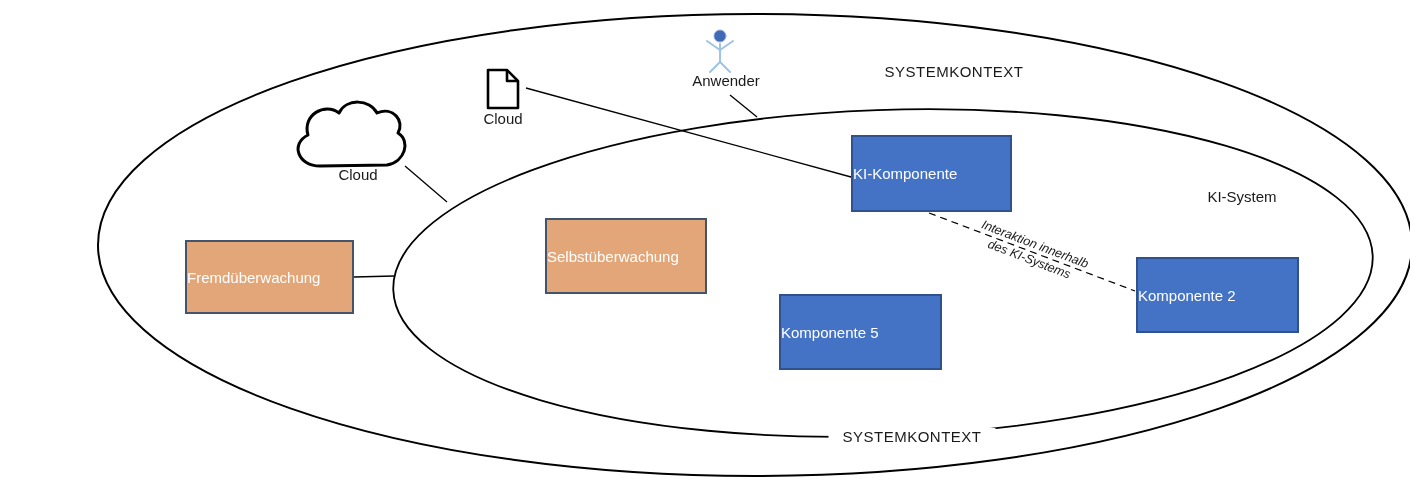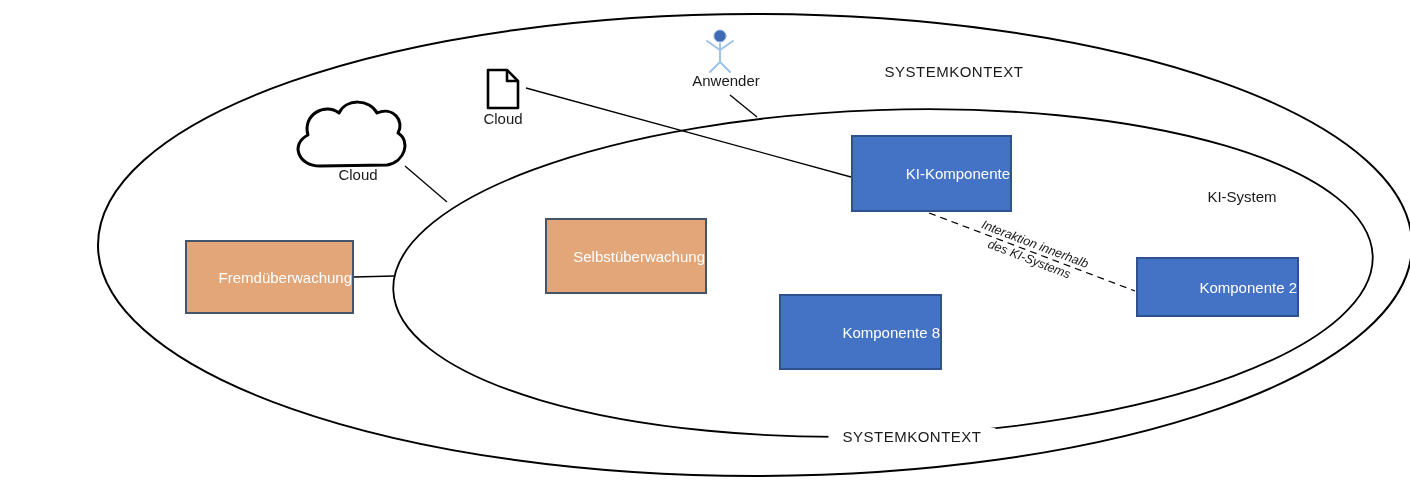--- a/index.html
+++ b/index.html
@@ -14,21 +14,21 @@
   #shapes{position:absolute;left:0;top:0;width:1410px;height:488px;}
   .lbl{
     position:absolute;
     color:#1a1a1a;
     font-size:15px;
     white-space:nowrap;
     transform:translateX(-50%);
   }
   .node{
     position:absolute;
-    display:flex;align-items:center;justify-content:flex-end;
+    display:flex;align-items:center;justify-content:flex-start;
     color:#fff;font-size:15px;text-align:center;
     box-sizing:border-box;
   }
   .node-blue{background:#4472C4;border:2px solid #2F528F;}
   .node-orange{background:#E3A678;border:2px solid #44546A;}
   #lbl-systemgrenze{background:#fff;padding:0 14px;}
   #interaction-label{
     position:absolute;left:996px;top:252px;
     transform:translate(-50%,-50%) rotate(21deg);
     font-size:12.5px;font-style:italic;color:#1a1a1a;
@@ -89,24 +89,24 @@
 
   <div class="node node-orange" style="left:149px;top:240px;width:169px;height:74px">
     <span>Fremdüberwachung</span>
   </div>
 
   <div class="node node-blue" style="left:815px;top:135px;width:161px;height:77px">
     <span>KI-Komponente</span>
   </div>
 
   <div class="node node-blue" style="left:743px;top:294px;width:163px;height:76px">
-    <span>Komponente 8</span>
+    <span>Komponente 5</span>
   </div>
 
-  <div class="node node-blue" style="left:1100px;top:257px;width:163px;height:60px">
+  <div class="node node-blue" style="left:1100px;top:257px;width:163px;height:76px">
     <span>Komponente 2</span>
   </div>
 
   <div id="interaction-label">
     <div>Interaktion innerhalb</div>
     <div>des KI-Systems</div>
   </div>
 
 </div>
 

